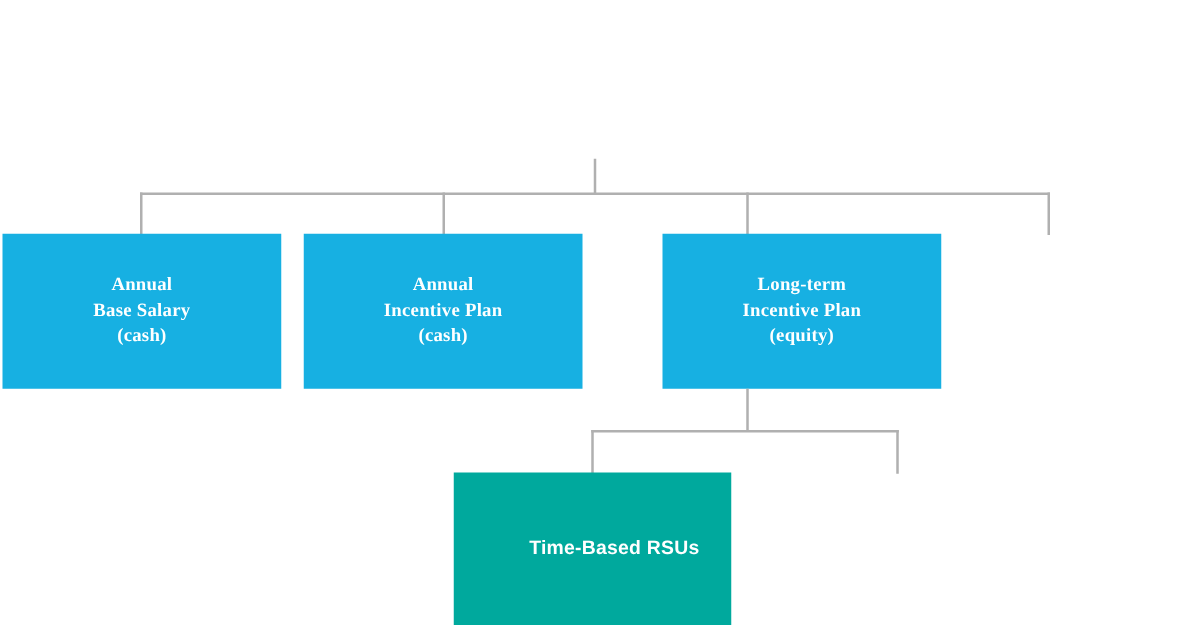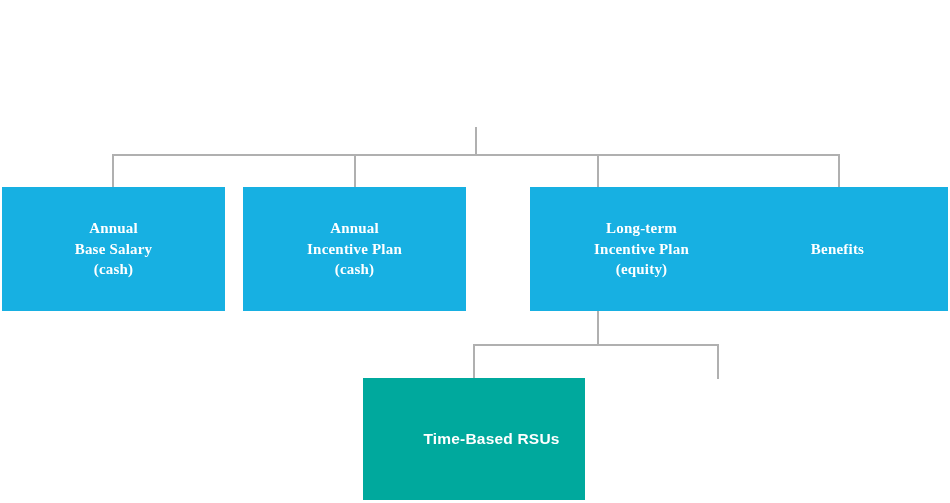--- a/index.html
+++ b/index.html
@@ -61,21 +61,20 @@
 
   <div class="node branch" style="left:2px; top:187px; width:223px; height:124px;">Annual
 Base Salary
 (cash)</div>
   <div class="node branch" style="left:243px; top:187px; width:223px; height:124px;">Annual
 Incentive Plan
 (cash)</div>
   <div class="node branch" style="left:487px; top:187px; width:223px; height:124px;margin-left:43px;">Long-term
 Incentive Plan
 (equity)</div>
-  <div class="node branch" style="left:727px; top:187px; width:221px; height:124px;">Benefits</div>
 
   <div class="line" style="left:597px; top:311px; width:2px; height:34px;"></div>
   <div class="line" style="left:473px; top:344px; width:246px; height:2px;"></div>
   <div class="line" style="left:473px; top:344px; width:2px; height:35px;"></div>
   <div class="line" style="left:717px; top:344px; width:2px; height:35px;"></div>
 
   <div class="node leaf" style="left:363px; top:378px; width:222px; height:122px;padding-left:35px;">Time-Based RSUs</div>
 
 </div>
 

